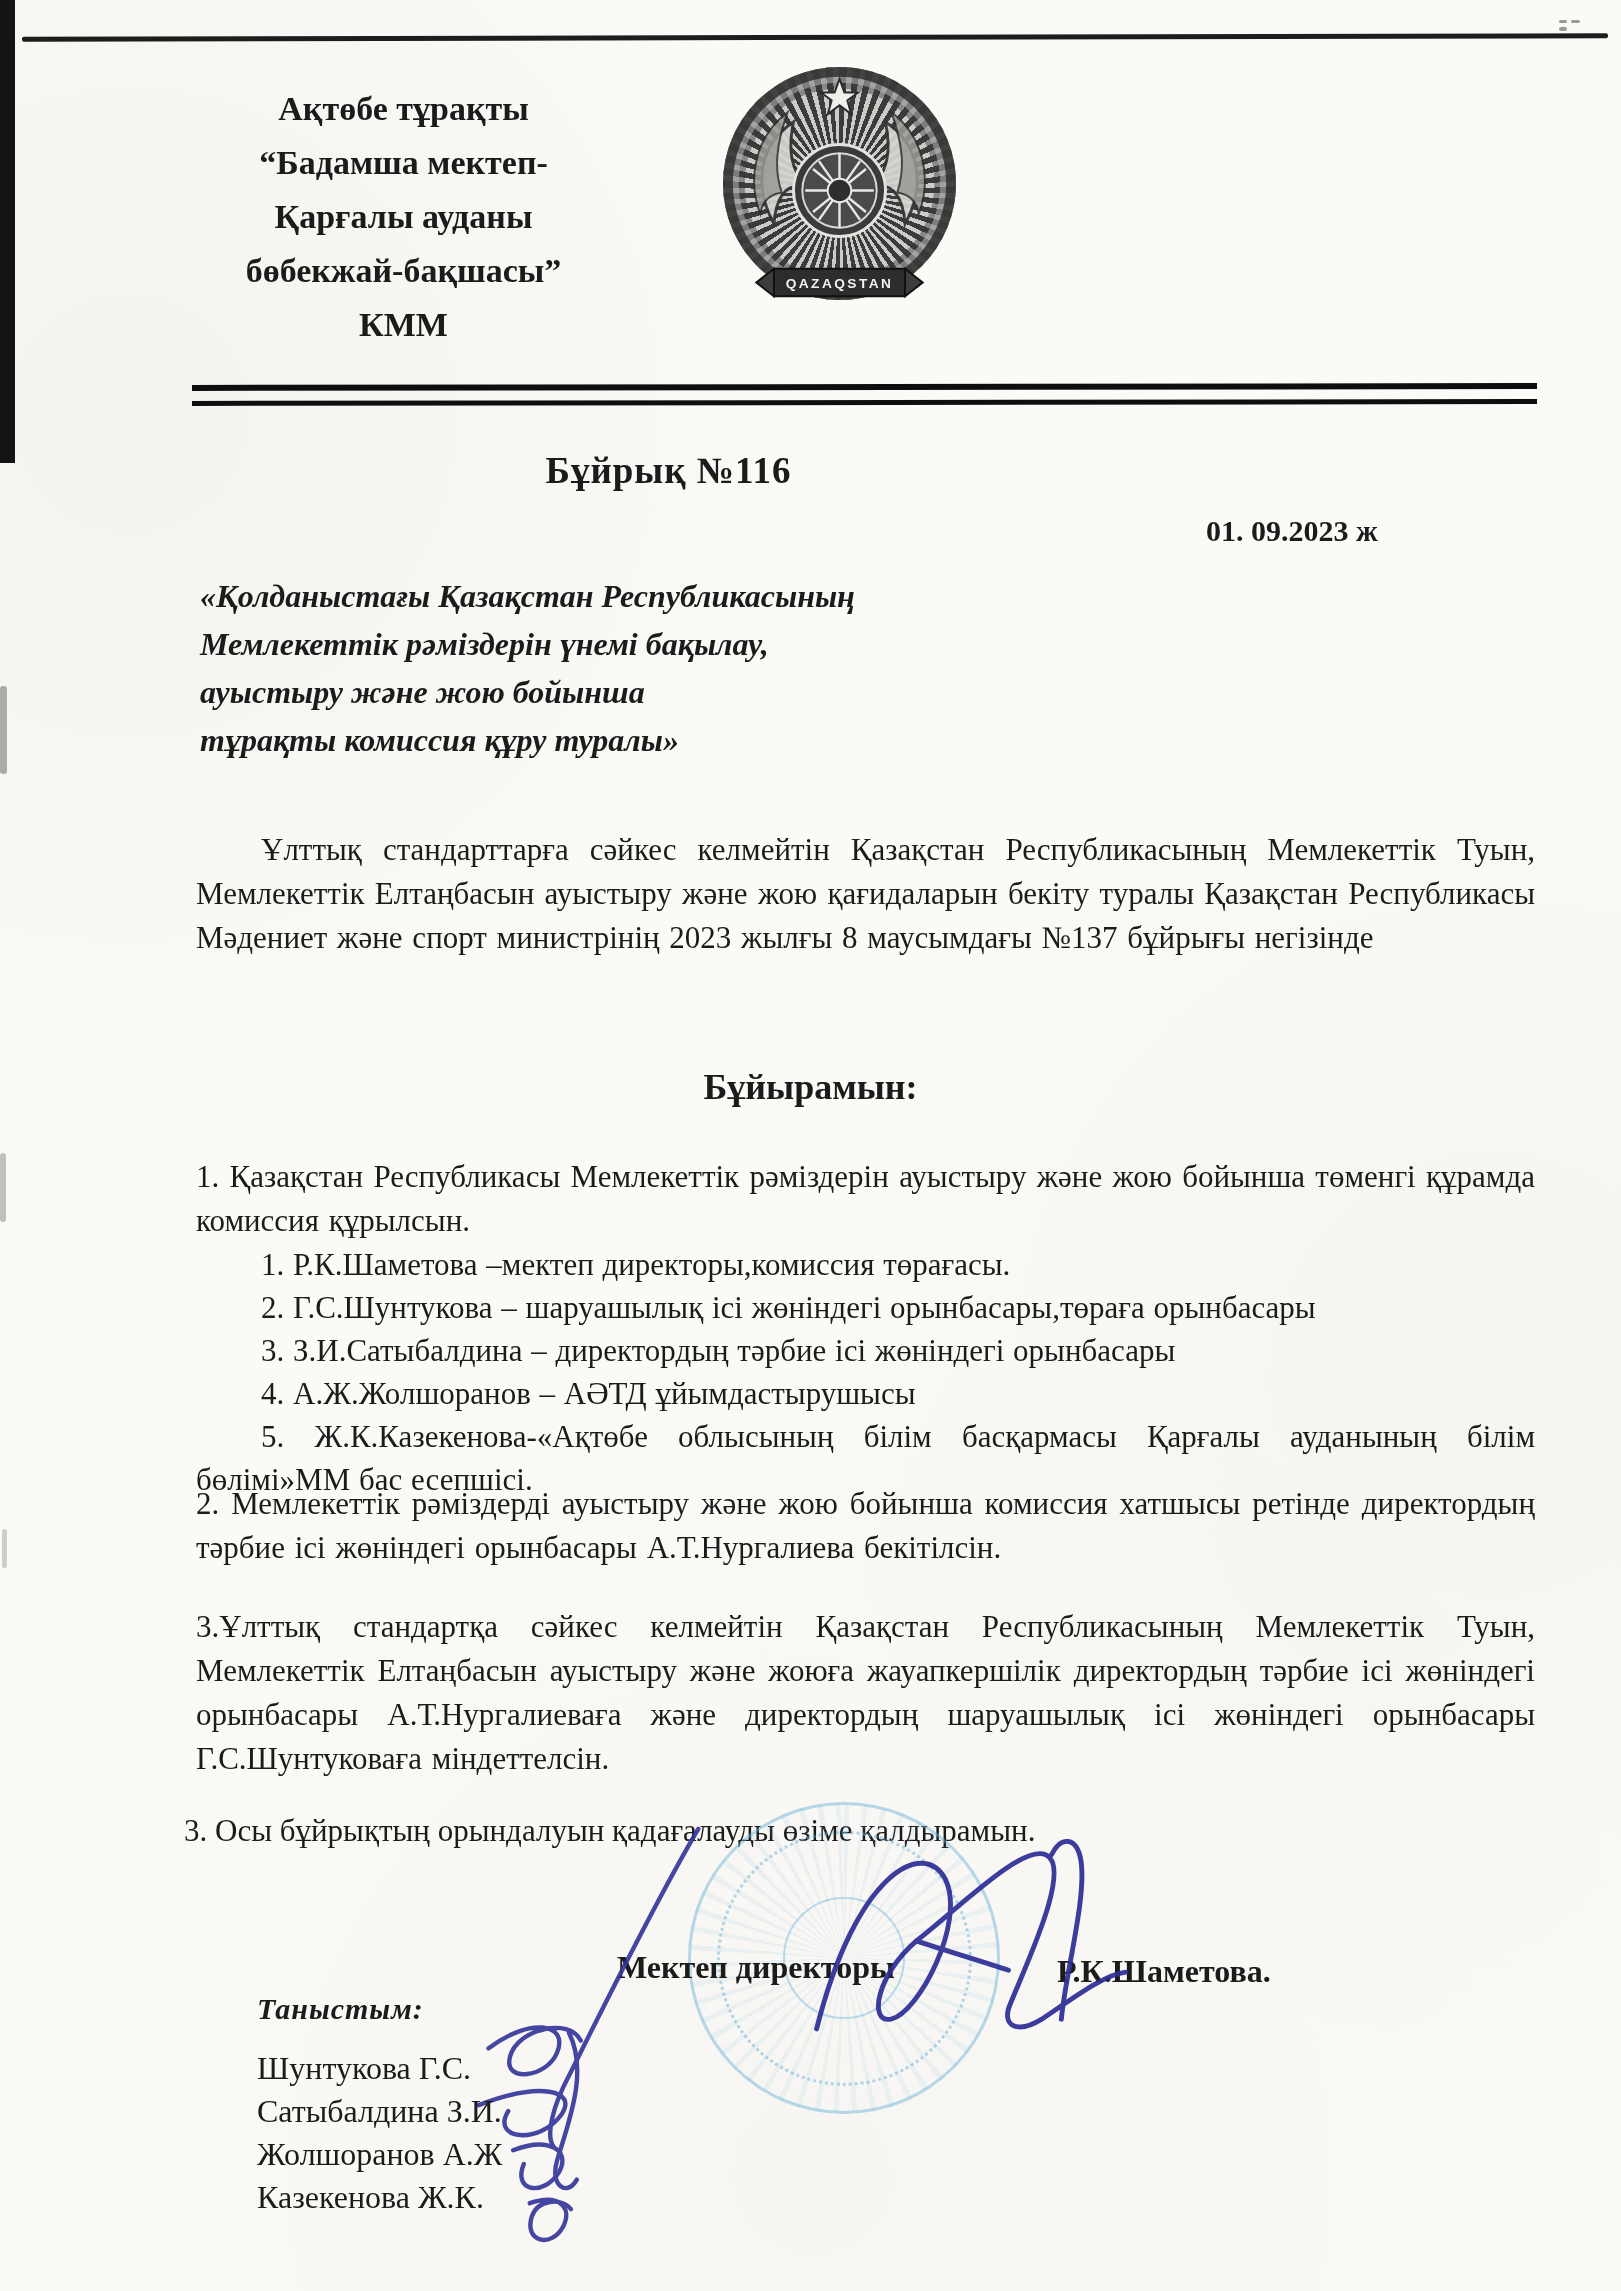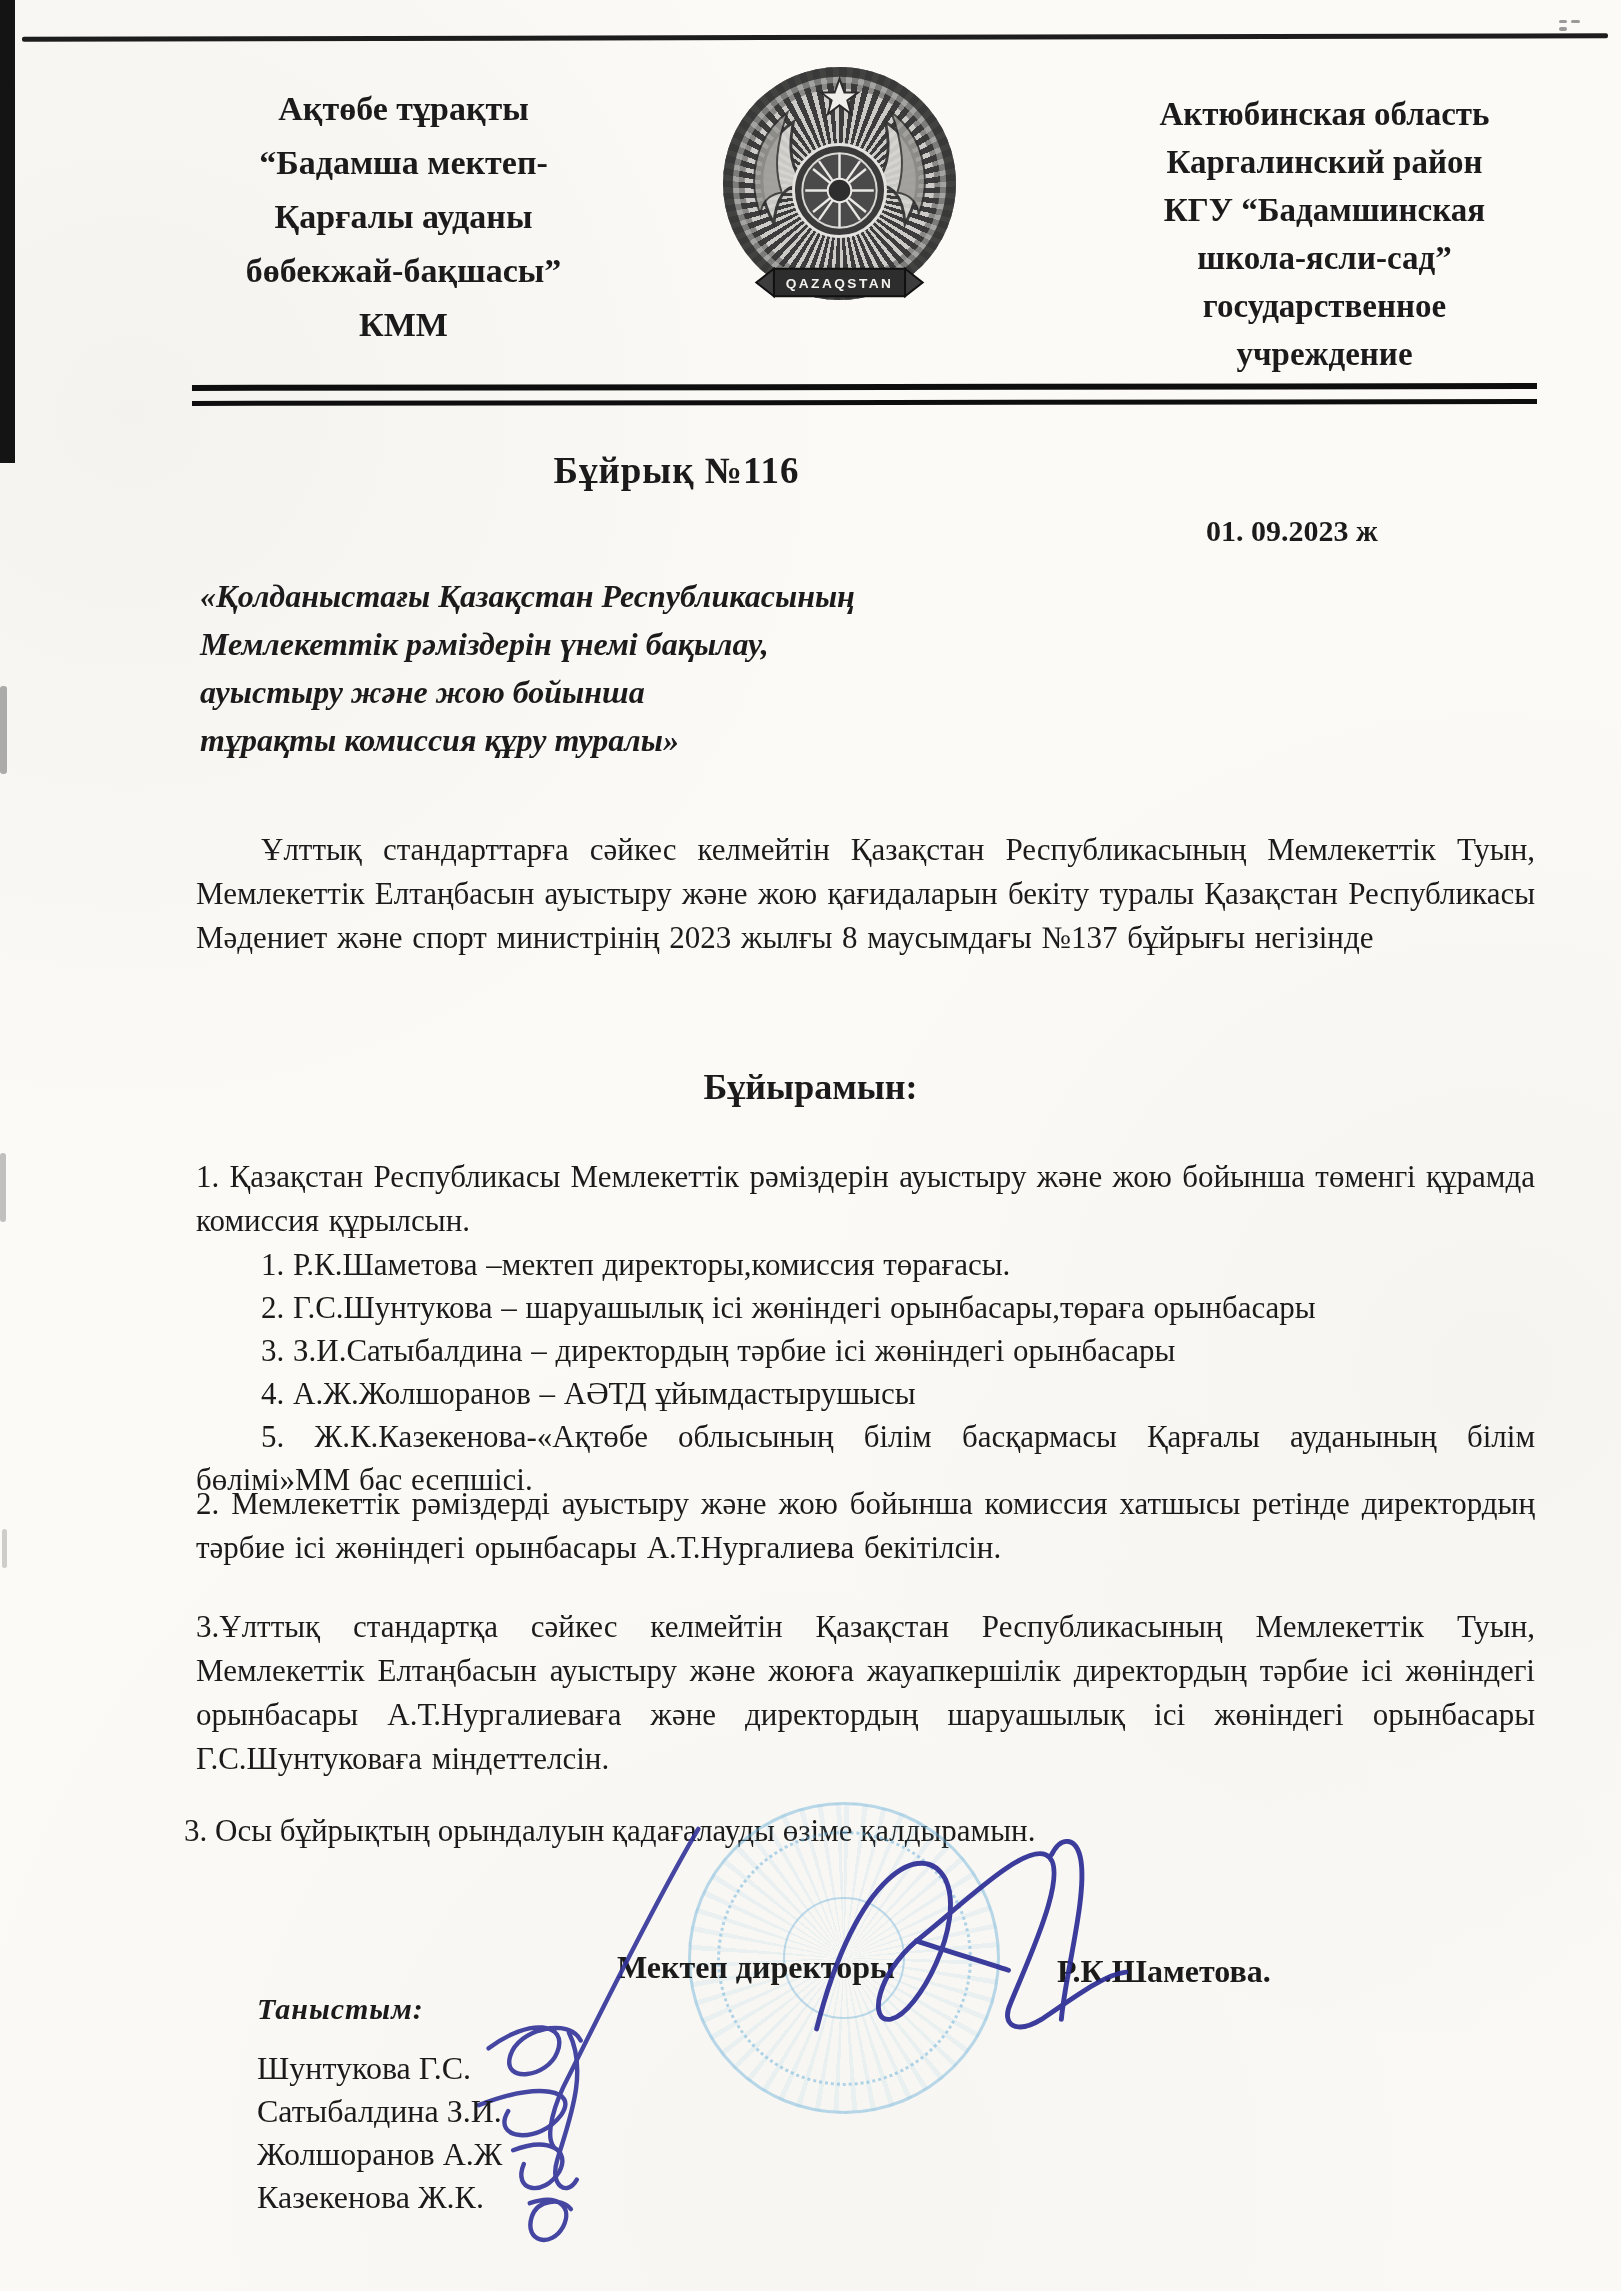--- a/index.html
+++ b/index.html
@@ -30,21 +30,21 @@
   .rule-double{position:absolute;top:384px;left:192px;width:1345px;height:9.8px;border-top:6.9px solid #0e0e0e;border-bottom:5.9px solid #0e0e0e;transform:rotate(-0.08deg);}
   
   .emblem{position:absolute;top:67px;left:723px;width:233px;height:247px;}
   .emblem-disc{
     position:absolute;top:0;left:0;width:233px;height:233px;border-radius:50%;
     background:repeating-conic-gradient(from 0deg at 50% 54%, #3c3c3c 0deg 3.4deg, #cccbc8 3.4deg 6.2deg);
     box-shadow:inset 0 0 0 9.8px rgba(38,38,38,.78), inset 0 0 0 15.7px rgba(190,190,188,.5), inset 0 0 0 21.6px rgba(55,55,55,.45);
   }
   .emblem svg{position:absolute;top:0;left:0;}
   
-  .title{position:absolute;top:449px;left:8px;width:1337px;text-align:center;font-weight:bold;font-size:37px;letter-spacing:1px;}
+  .title{position:absolute;top:449px;left:0;width:1337px;text-align:center;font-weight:bold;font-size:37px;letter-spacing:1px;}
   .date{position:absolute;top:514px;left:1206px;width:323px;text-align:left;font-weight:bold;font-size:30px;}
   .subject{position:absolute;top:572px;left:200px;width:882px;font-weight:bold;font-style:italic;font-size:32px;line-height:48px;}
   .para{position:absolute;left:196px;width:1339px;font-size:31px;line-height:44px;text-align:justify;text-align-last:left;word-spacing:2px;}
   .intro{top:828px;text-indent:65px;}
   .resolve{position:absolute;top:1066px;left:0;width:1621px;text-align:center;font-weight:bold;font-size:36px;}
   .item1{top:1155px;}
   .sublist{position:absolute;top:1243px;left:196px;width:1339px;font-size:31px;line-height:43px;text-align:justify;text-align-last:left;word-spacing:1px;}
   .sublist .sub{ text-indent:65px;}
   .item2{top:1482px;}
   .item3{top:1605px;}
@@ -112,28 +112,20 @@
       </g>
       <circle cx="119" cy="126" r="12" fill="#2e2e2e" stroke="#eceae7" stroke-width="2"></circle>
 
       <path d="M52,206 L186,206 L186,234 L52,234 Z" fill="#2d2d2d" stroke="#111" stroke-width="2"></path>
       <path d="M52,206 L34,220 L52,234 Z" fill="#3d3d3d" stroke="#111" stroke-width="2"></path>
       <path d="M186,206 L204,220 L186,234 Z" fill="#3d3d3d" stroke="#111" stroke-width="2"></path>
       <text x="119" y="226" text-anchor="middle" font-family="Liberation Sans, sans-serif" font-size="14" font-weight="bold" letter-spacing="2.5" fill="#f2f1ee">QAZAQSTAN</text>
     </svg>
   </div>
 
-  <div class="hdr-right">
-    <div>Актюбинская область</div>
-    <div>Каргалинский район</div>
-    <div>КГУ “Бадамшинская</div>
-    <div>школа-ясли-сад”</div>
-    <div>государственное</div>
-    <div>учреждение</div>
-  </div>
 
   <div class="rule-double"></div>
 
   <div class="title">Бұйрық  №116</div>
   <div class="date">01. 09.2023 ж</div>
 
   <div class="subject">
     <div>«Қолданыстағы Қазақстан Республикасының</div>
     <div>Мемлекеттік рәміздерін үнемі бақылау,</div>
     <div>ауыстыру және жою бойынша</div>

